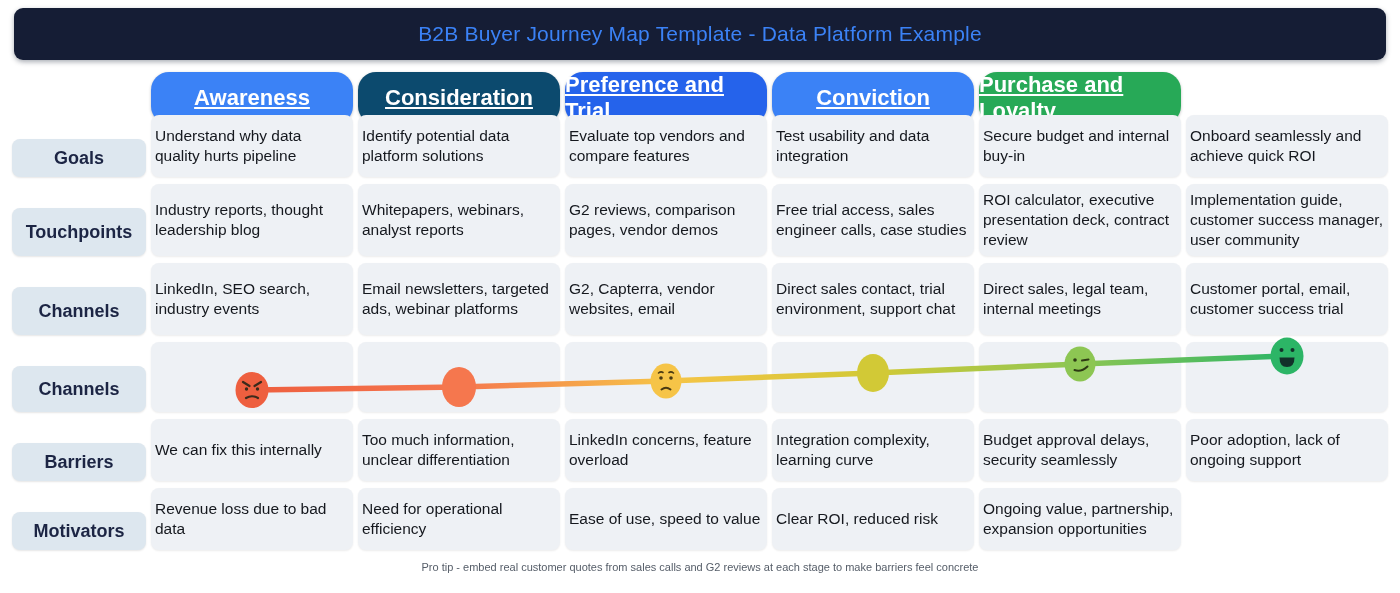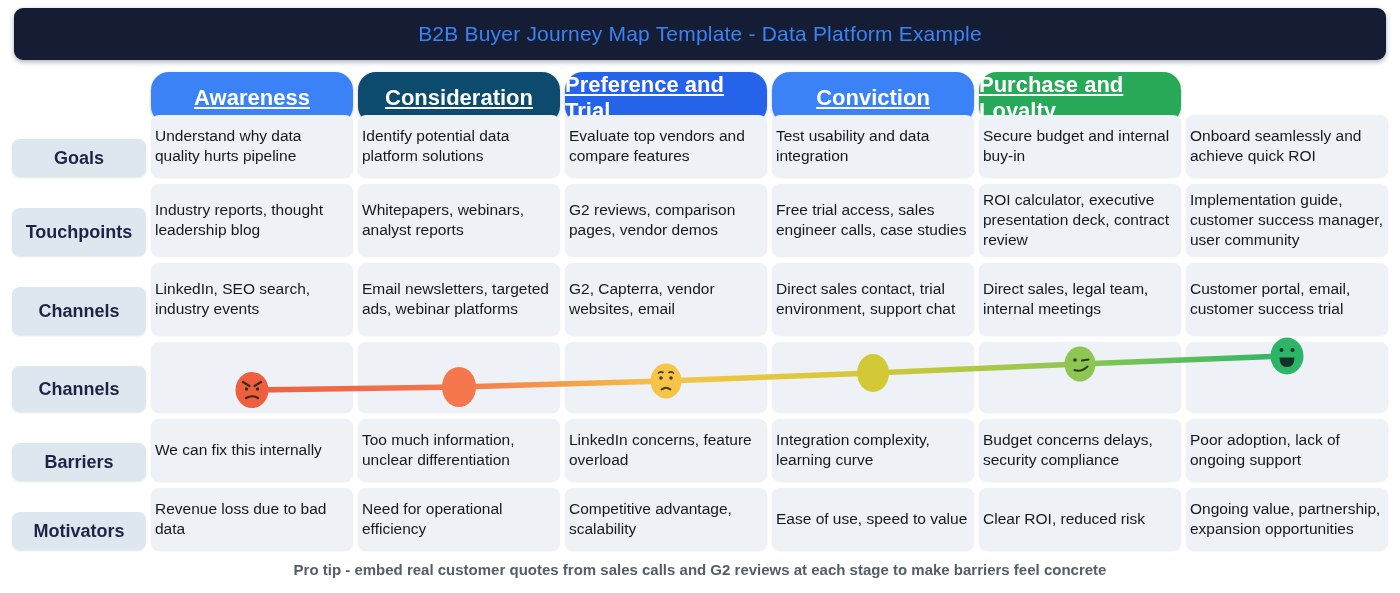--- a/index.html
+++ b/index.html
@@ -18,21 +18,21 @@
   .cell{background:#eef1f5;border-radius:8px;padding:6px 4px;display:flex;align-items:center;font-size:15.5px;line-height:1.28;color:#15181e;box-shadow:0 1px 2px rgba(0,0,0,.08);}
   .r-goals{height:62px;}
   .r-touchpoints{height:72px;}
   .r-channels{height:72px;}
   .r-emotions{height:70px;}
   .r-barriers{height:62px;}
   .r-motivators{height:62px;}
 
   .emotion-overlay{position:absolute;left:0;top:0;width:1400px;height:593px;pointer-events:none;z-index:4;}
 
-  .footer-tip{margin-top:11px;text-align:center;font-size:15px;color:#555d68;font-weight:bold;}
+  .footer-tip{margin-top:11px;text-align:center;font-size:11px;color:#555d68;}
 </style>
 </head>
 <body>
 
 <div class="canvas">
 
   <header class="title-bar" style="background-color: rgb(21, 29, 53);">
     <h1>B2B Buyer Journey Map Template - Data Platform Example</h1>
   </header>
 
@@ -86,29 +86,28 @@
       <div class="cell"></div>
       <div class="cell"></div>
     </div>
 
     <div class="row r-barriers">
       <div class="row-label">Barriers</div>
       <div class="cell">We can fix this internally</div>
       <div class="cell">Too much information, unclear differentiation</div>
       <div class="cell">LinkedIn concerns, feature overload</div>
       <div class="cell">Integration complexity, learning curve</div>
-      <div class="cell">Budget concerns delays, security compliance</div>
+      <div class="cell">Budget approval delays, security seamlessly</div>
       <div class="cell">Poor adoption, lack of ongoing support</div>
     </div>
 
     <div class="row r-motivators">
       <div class="row-label">Motivators</div>
       <div class="cell">Revenue loss due to bad data</div>
       <div class="cell">Need for operational efficiency</div>
-      <div class="cell">Competitive advantage, scalability</div>
       <div class="cell">Ease of use, speed to value</div>
       <div class="cell">Clear ROI, reduced risk</div>
       <div class="cell">Ongoing value, partnership, expansion opportunities</div>
     </div>
 
   </div>
 
   <svg class="emotion-overlay" viewBox="0 0 1400 593" xmlns="http://www.w3.org/2000/svg">
     <defs>
       <linearGradient id="emoGrad" gradientUnits="userSpaceOnUse" x1="252" y1="390" x2="1287" y2="356">

